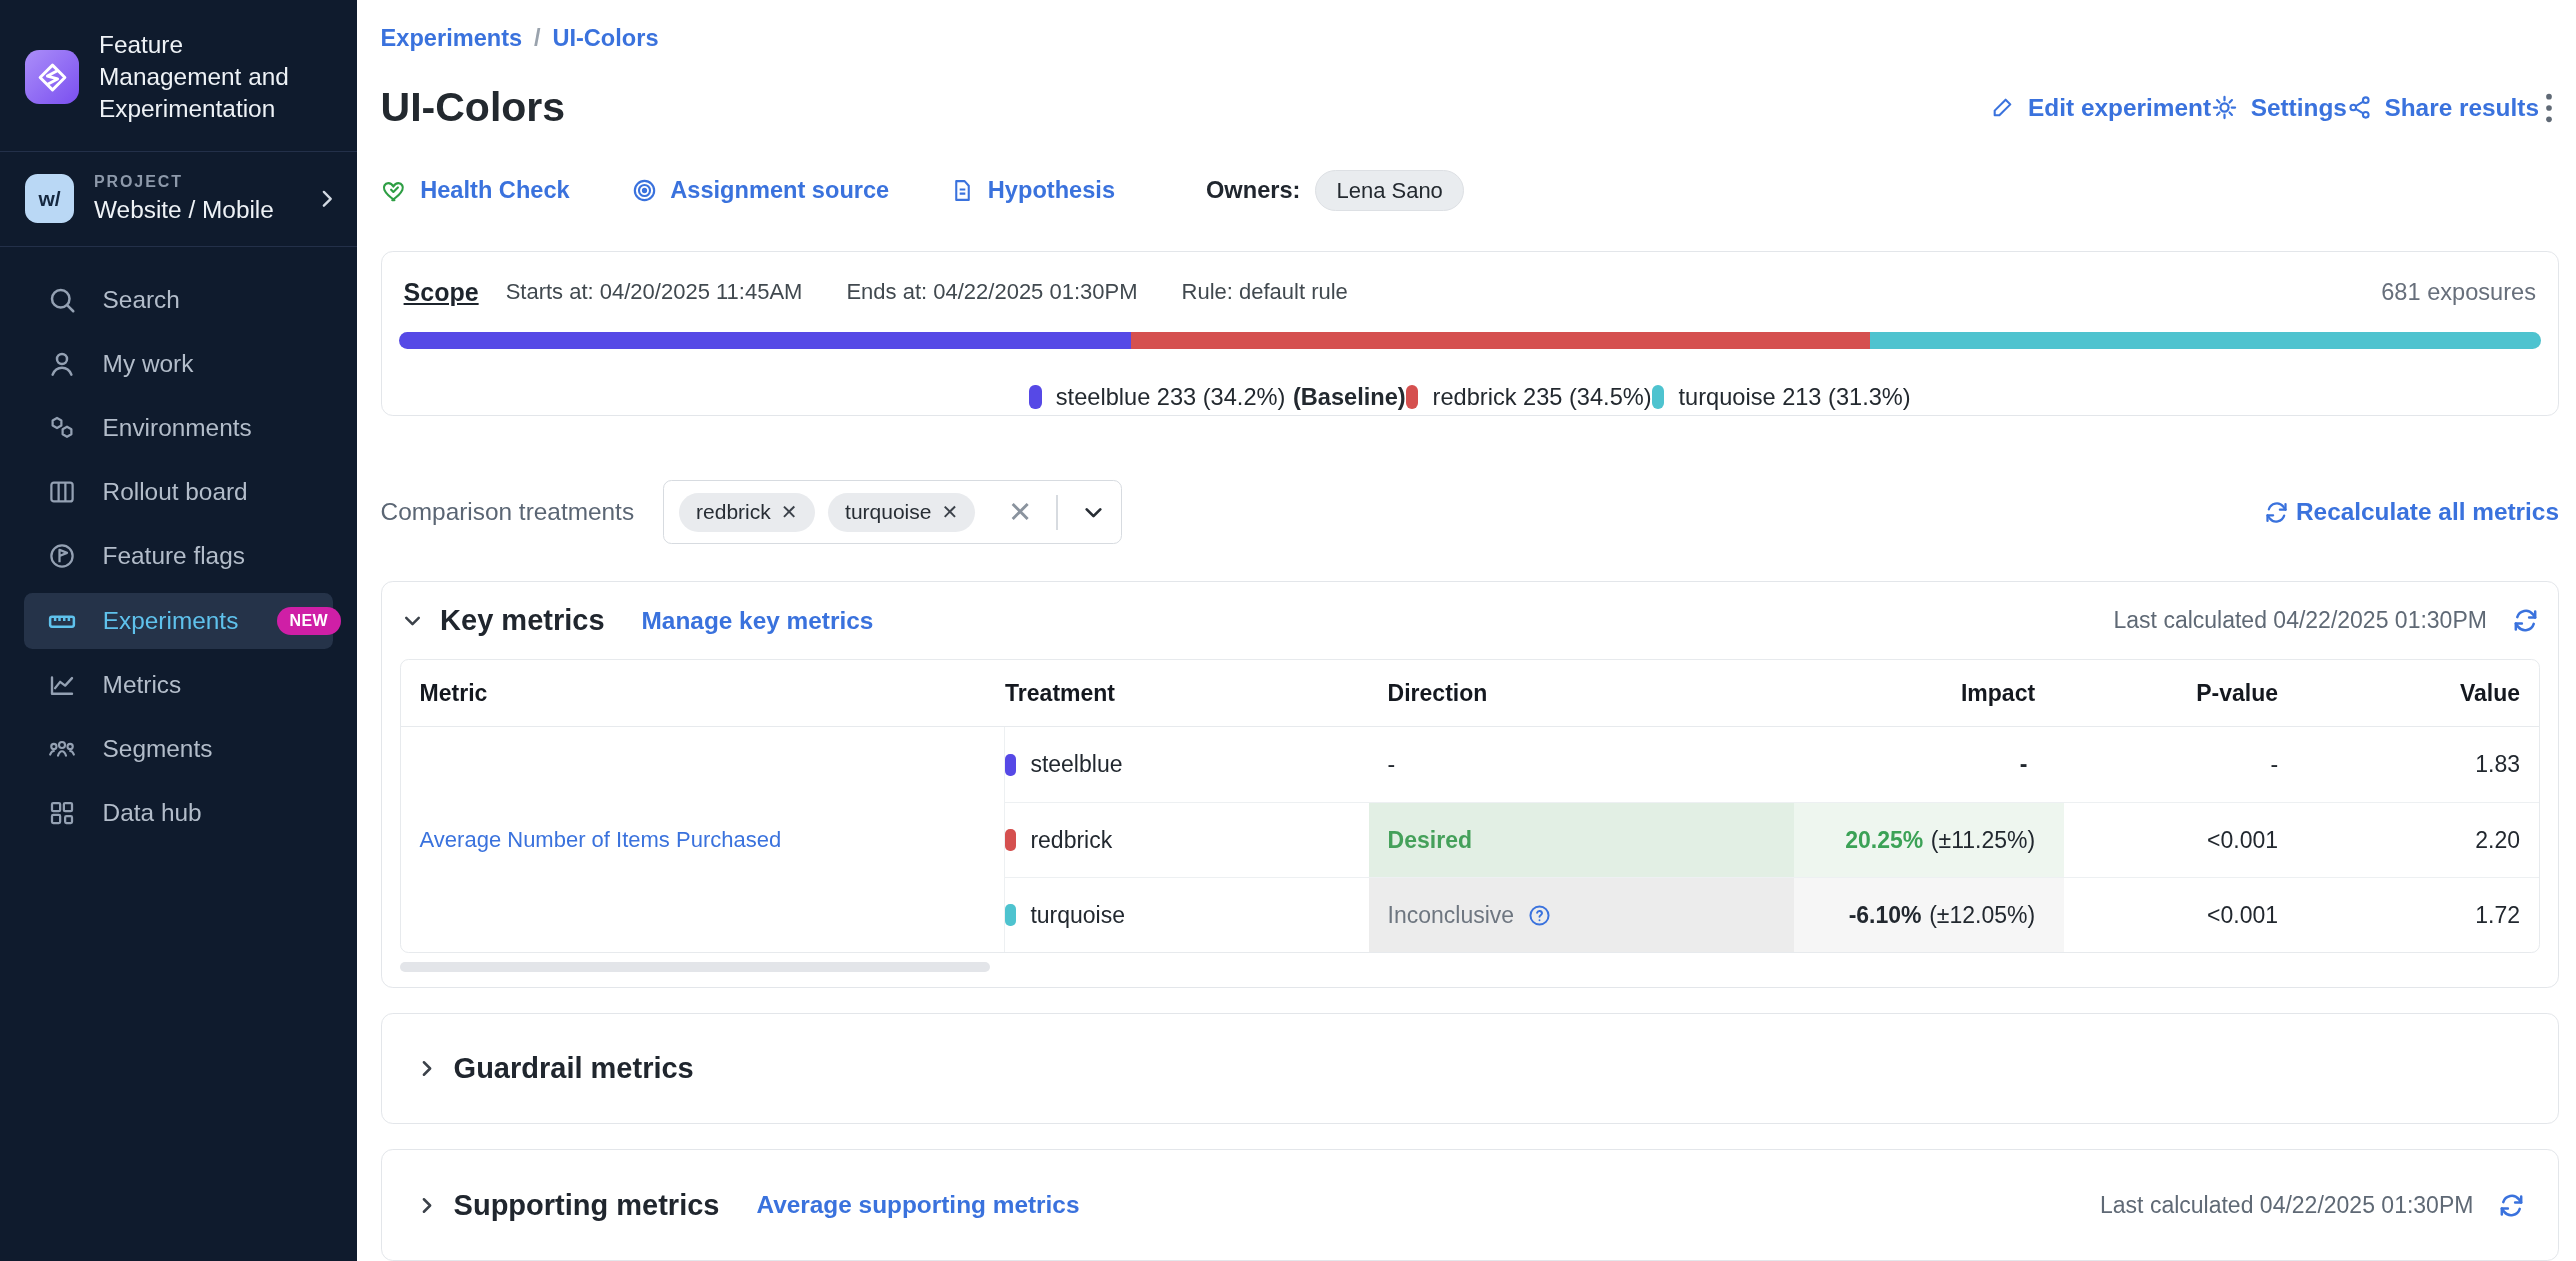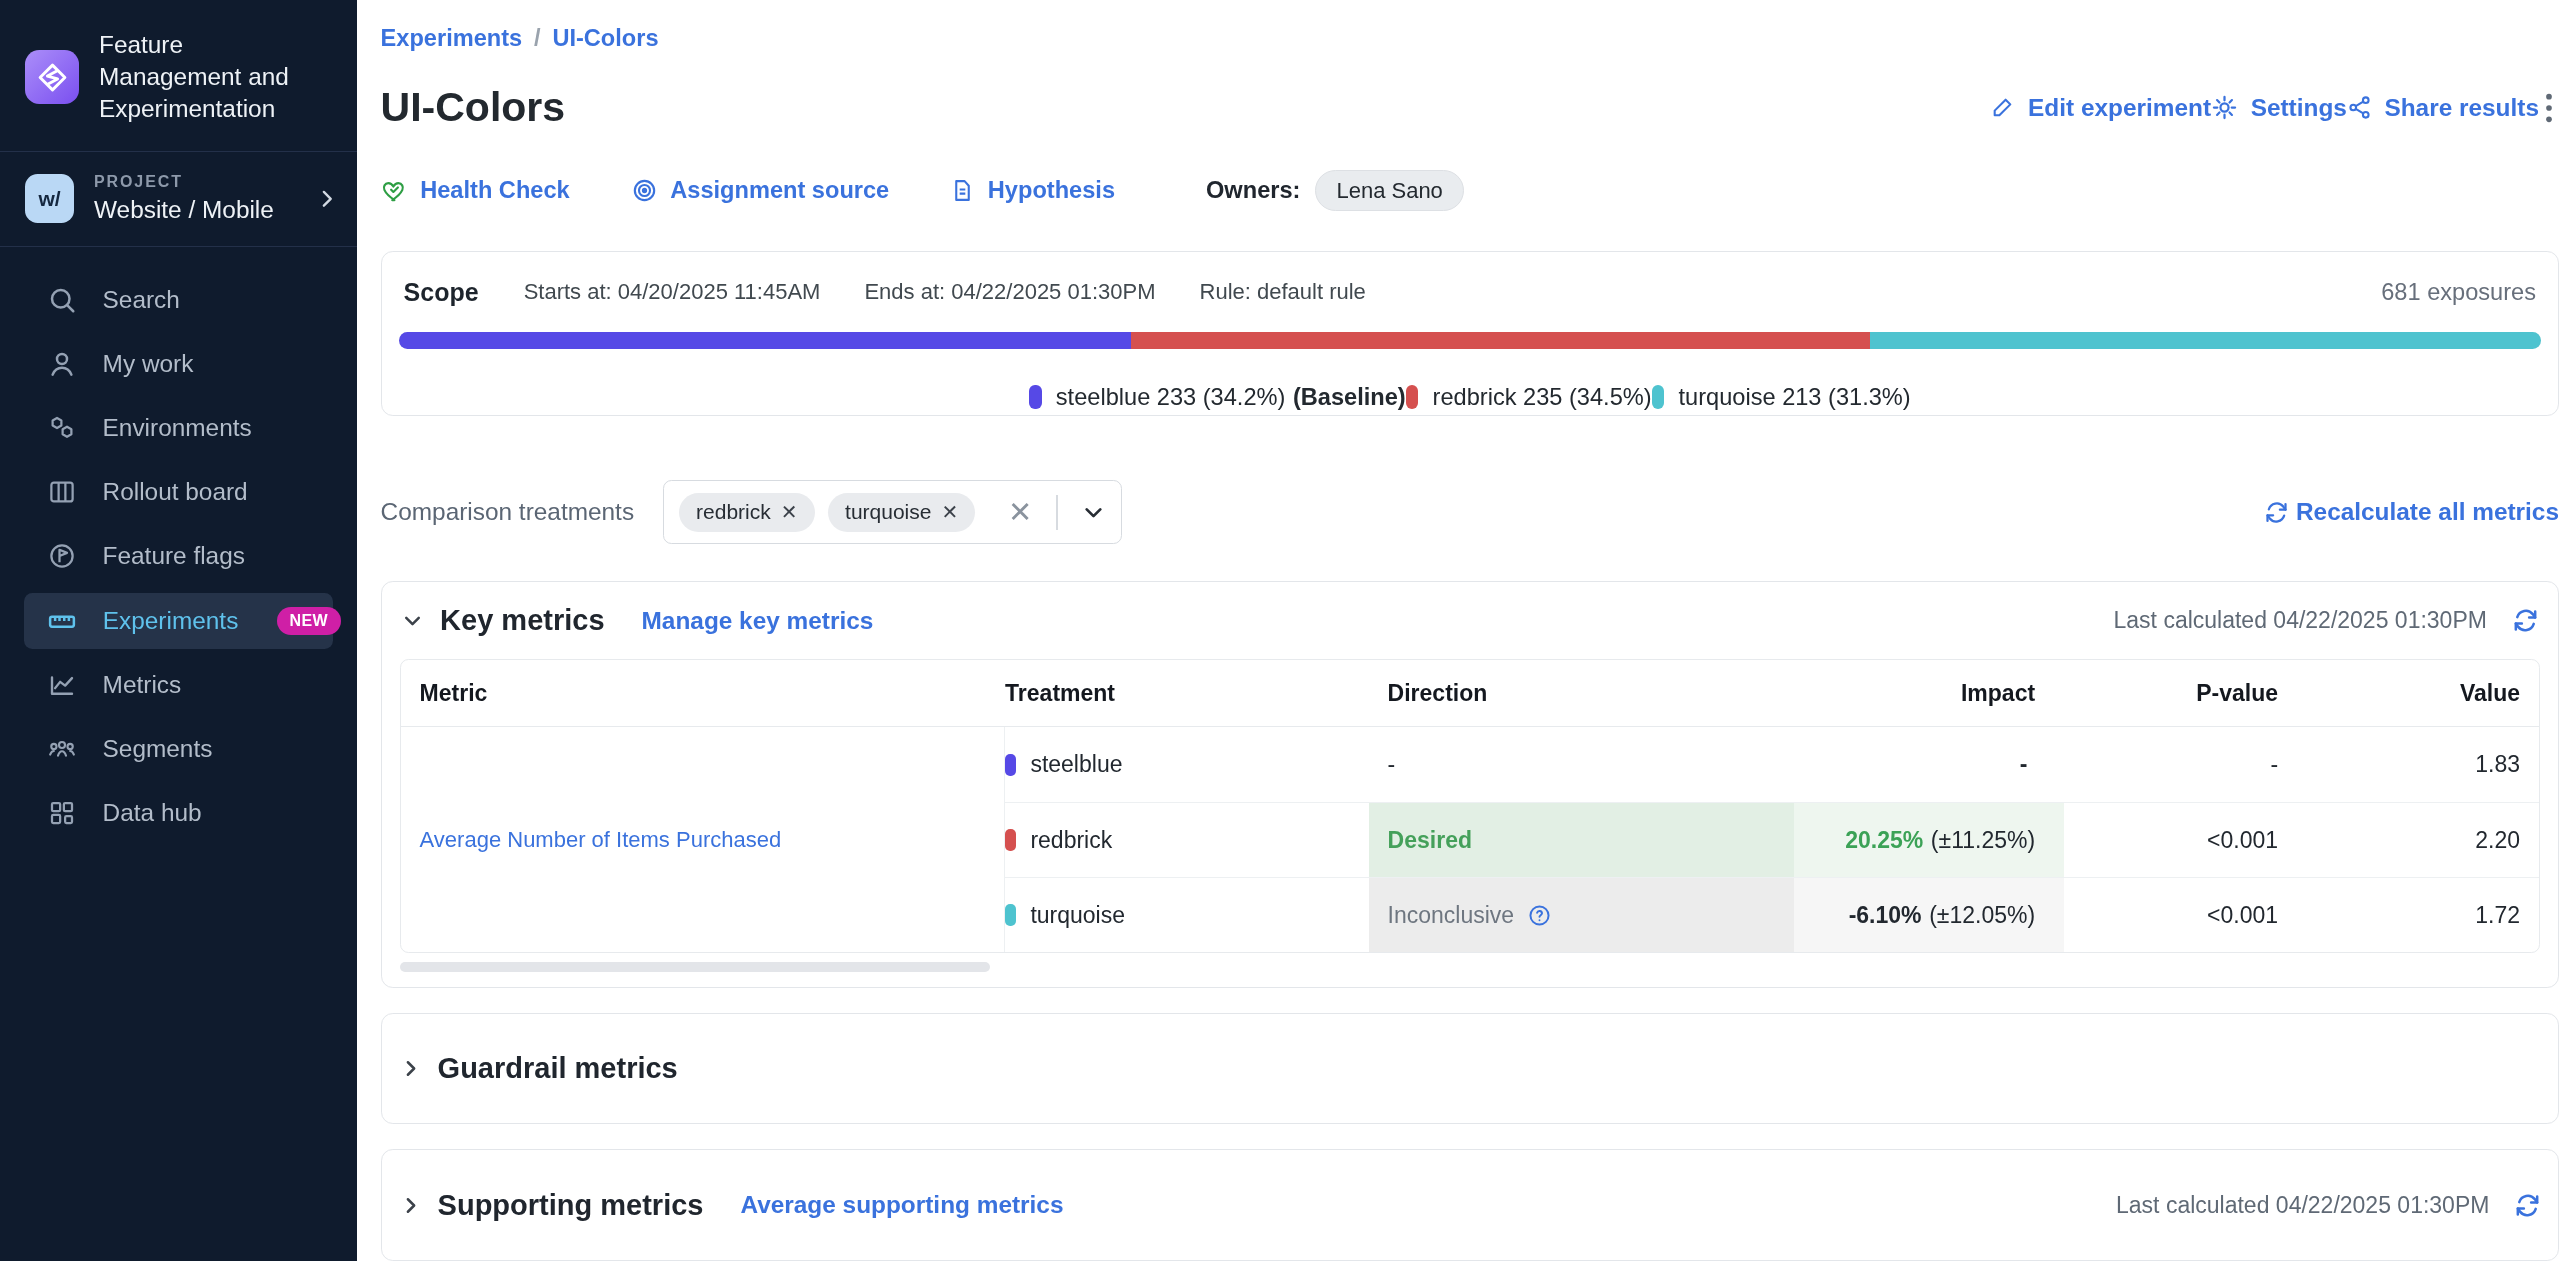--- a/index.html
+++ b/index.html
@@ -51,21 +51,21 @@
   .meta-row { margin-top:39px; display:flex; align-items:center; gap:61px; font-size:23.6px; }
   .meta-link { display:flex; align-items:center; gap:12.6px; color:#3a72dd; font-weight:600; cursor:pointer; }
   .owners { display:flex; align-items:center; gap:15px; color:#20262e; font-weight:600; margin-left:30px; }
   .owner-pill { background:#e9ecef; border:0.8px solid #dde0e4; border-radius:842px; padding:6.7px 20px;
     font-weight:400; color:#23292f; font-size:22px; }
 
   .card { border:0.8px solid #e3e6ea; border-radius:11.8px; background:#fff; }
 
   .scope-card { margin-top:40px; height:169px; padding:22px 17px 0; }
   .scope-head { display:flex; align-items:center; padding:3.4px 5px 0; }
-  .scope-title { font-size:25px; font-weight:700; color:#1d242c; margin-right:45px; }
+  .scope-title { font-size:25px; font-weight:700; color:#1d242c; margin-right:27px;text-decoration:underline; }
   .scope-item { font-size:22px; color:#41494f; margin-right:44px; }
   .exposures { margin-left:auto; font-size:23.6px; color:#676f7b; }
   .bar { margin-top:25px; height:17px; border-radius:8.4px; overflow:hidden; display:flex; background:#eee; }
   .bar-seg { height:100%; }
   .legend { margin-top:35px; display:flex; justify-content:center; align-items:center;
     font-size:23.6px; color:#23292f; }
   .legend-item { display:flex; align-items:center; }
   .legend-swatch { width:12.6px; height:23.6px; border-radius:5.9px; margin-right:14.3px; }
   .baseline { font-weight:700; margin-left:7.6px; }
 
@@ -106,21 +106,21 @@
   .treat { gap:14.3px; }
   .swatch { width:11px; height:22px; border-radius:5px; flex:none; }
   .dir { padding-left:18.5px; gap:12.6px; }
   .impact { justify-content:flex-end; padding-right:29px; gap:7.6px; }
   .imp-val { font-weight:700; }
   .pv { justify-content:flex-end; padding-right:22px; }
   .val { justify-content:flex-end; padding-right:18.5px; }
   .hscroll { margin-top:8.4px; width:590px; height:10px; border-radius:5px; background:#e3e5e9; cursor:pointer; }
   .help-ic { color:#3a72dd; cursor:pointer; display:flex; }
 
-  .collapse-card { margin-top:25px; height:115px; display:flex; align-items:center; padding:0 16px; }
+  .collapse-card { margin-top:25px; height:115px; display:flex; align-items:center; padding:0 32px; }
 </style>
 </head>
 <body>
 
 <div class="sidebar">
   <div class="logo-row">
     <div class="logo-icon">
       <svg width="35" height="35" viewBox="0 0 48 48" fill="none" stroke="#fff" stroke-width="4" stroke-linecap="round" stroke-linejoin="round">
         <path d="M24 7 41 24 24 41 7 24 Z"></path>
         <path d="M30 15 L17 22 L31 26 L18 33"></path>

